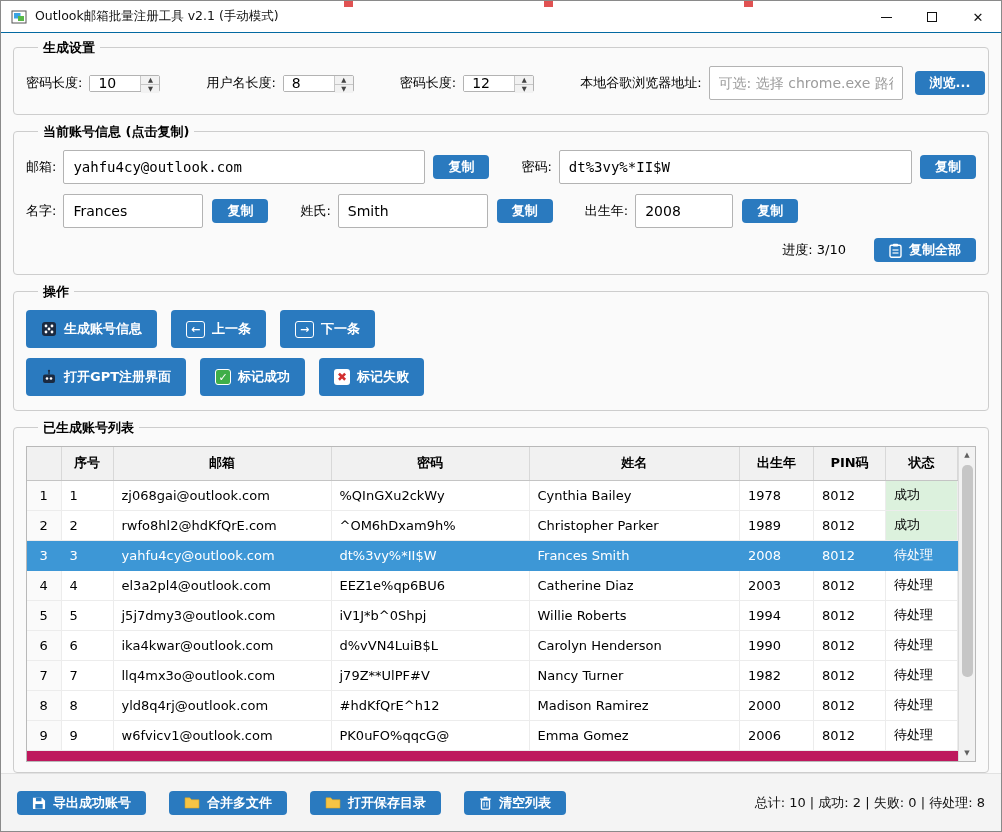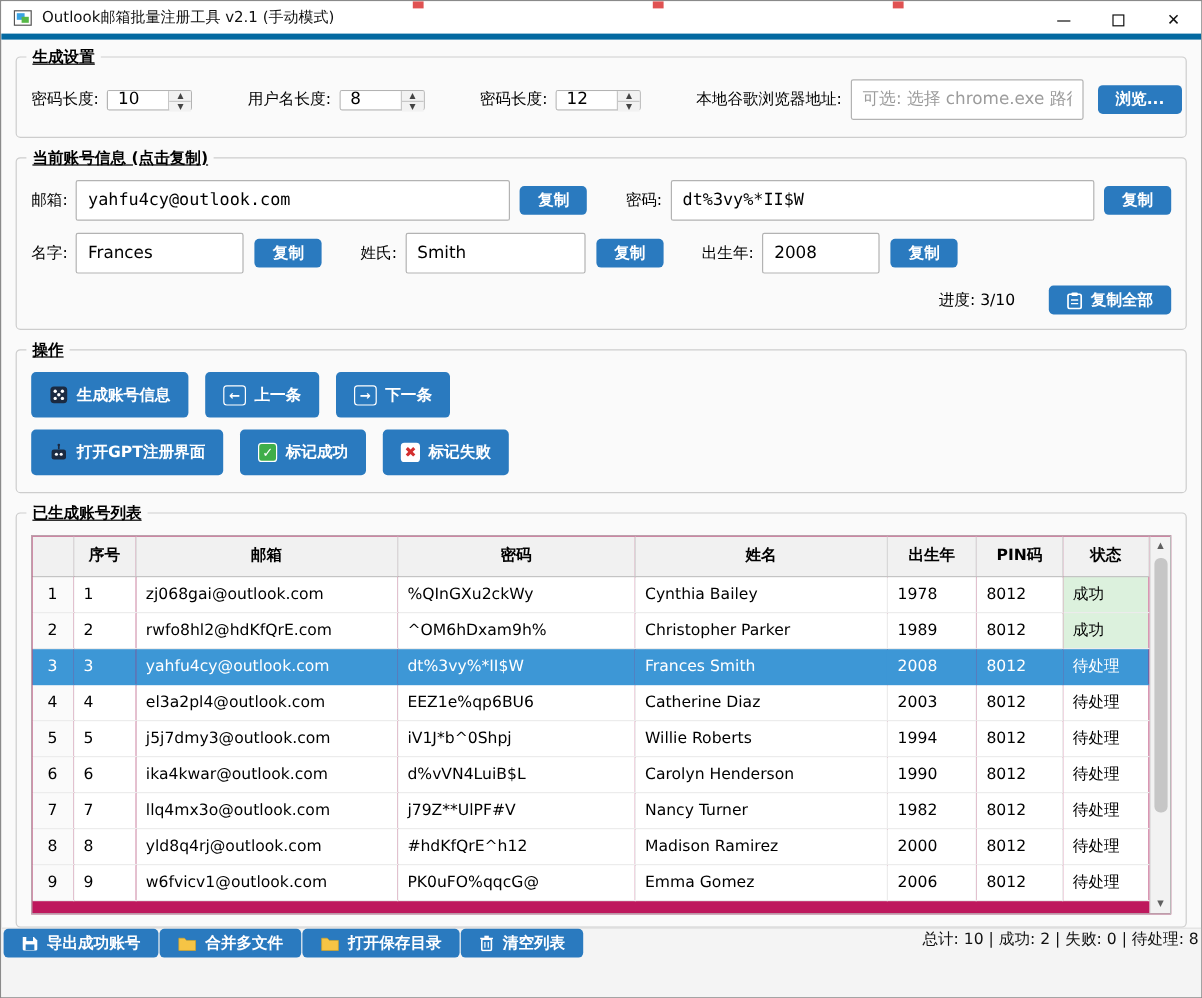--- a/index.html
+++ b/index.html
@@ -9,41 +9,41 @@
     font-size: 13px; color: #000; background: #fafafa;
   }
   .window {
     width: 1002px; height: 832px; background: #fafafa;
     border: 1px solid #8a8a8a; display: flex; flex-direction: column;
     position: relative; overflow: hidden;
   }
   
   .titlebar {
     height: 32px; flex: 0 0 32px; background: #ffffff;
-    display: flex; align-items: center; border-bottom: 5px solid #0369a1;
+    display: flex; align-items: center; border-bottom: 1px solid #0369a1;
   }
   .app-icon { width: 16px; height: 16px; margin: 0 8px 0 10px; display: inline-flex; }
   .title { font-size: 12.5px; color: #111; }
   .win-controls { margin-left: auto; display: flex; height: 100%; }
   .win-btn {
     width: 46px; height: 32px; display: flex; align-items: center;
     justify-content: center; color: #111; font-size: 13px; cursor: default;
   }
   .minline { width: 11px; height: 1px; background: #111; display: inline-block; }
   .maxbox { width: 10px; height: 10px; border: 1px solid #111; display: inline-block; }
   .artifact { position: absolute; top: 0; width: 9px; height: 6px; background: #e05252; }
   
   .groupbox {
     position: relative; border: 1px solid #cdcdcd; border-radius: 4px;
     margin: 16px 12px 0; padding: 18px 12px 12px; background: #fafafa;
   }
   .groupbox.settings { margin-top: 14px; padding-bottom: 14px; }
   .gb-title {
-    position: absolute; top: -9px; left: 8px; background: #fafafa;
-    padding: 0 5px; font-weight: bold; font-size: 13px; text-decoration: underline;
+    position: absolute; top: -9px; left: 24px; background: #fafafa;
+    padding: 0 5px; font-weight: bold; font-size: 13px;
   }
   
   .form-row { display: flex; align-items: center; }
   .lbl { margin-right: 7px; white-space: nowrap; }
   .ti {
     border: 1px solid #b3b3b3; border-radius: 2px; background: #fff;
     height: 34px; padding: 0 9px; font-size: 14px; outline: none;
     font-family: inherit;
   }
   .ti::placeholder { color: #9c9c9c; }
@@ -118,22 +118,22 @@
   }
   .vs-arrow {
     height: 16px; width: 100%; display: flex; align-items: center;
     justify-content: center; font-size: 7px; color: #606060;
   }
   .vs-arrow.down { margin-top: auto; }
   .vs-thumb { width: 11px; height: 212px; background: #c6c6c6; border-radius: 5px; margin-top: 2px; }
   
   .footer {
     margin-top: auto; min-height: 58px; background: #f4f4f4;
-    border-top: 1px solid #e2e2e2; display: flex; align-items: flex-start;
-    padding: 0 2px; gap: 1px;
+    border-top: 1px solid #e2e2e2; display: flex; align-items: center;
+    padding: 0 16px; gap: 23px;
   }
   .stats { margin-left: auto; font-size: 13px; color: #111; }
   .ic { display: inline-flex; align-items: center; }
 </style>
 </head>
 <body>
 
 <div class="window">
 
   <div class="titlebar">

